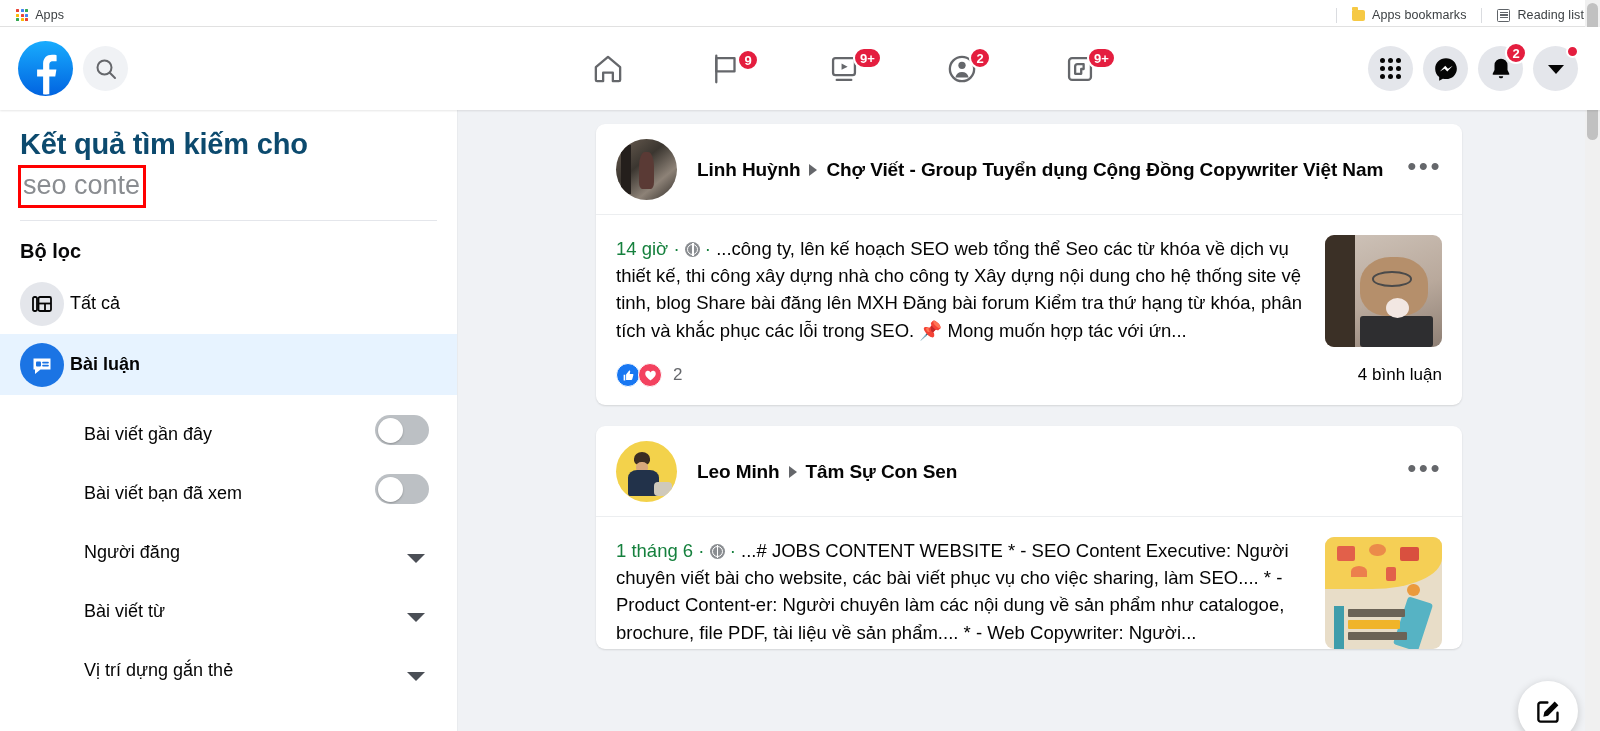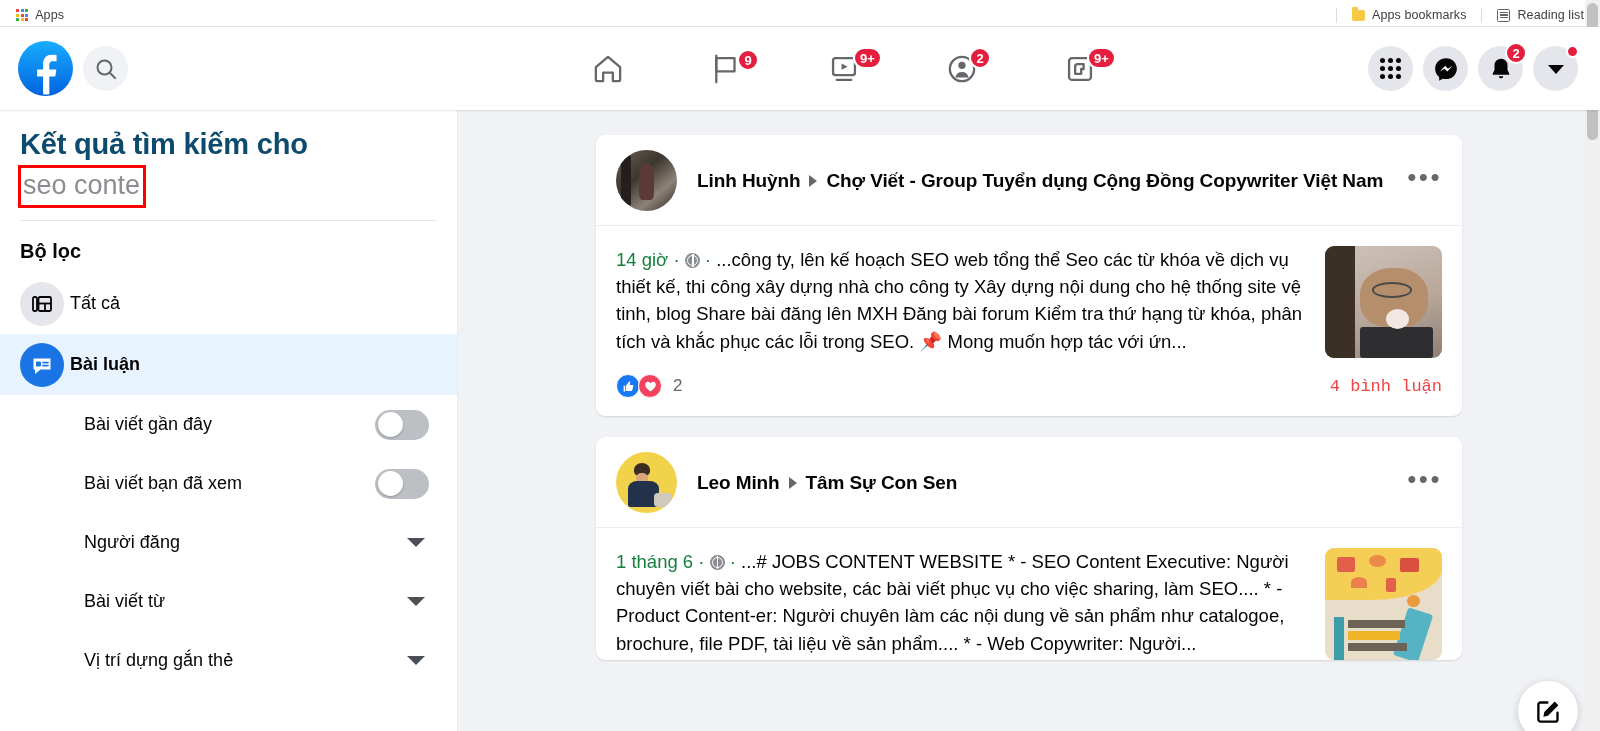--- a/index.html
+++ b/index.html
@@ -133,21 +133,21 @@
     padding: 9px 20px; height: 61px; cursor: pointer;
   }
   .side-item.active { background: #e7f3ff; border-radius: 0; }
   .side-ic { width: 44px; height: 44px; border-radius: 50%; display:flex; align-items:center; justify-content:center; flex: 0 0 44px; }
   .side-ic.gray { background: #e4e6eb; }
   .side-ic.blue { background: #1b74e4; }
   .side-label { font-size: 18px; color: #050505; font-weight: 400; }
   .side-item.active .side-label { font-weight: 600; }
 
   .filter-row {
-    display: flex; align-items: center; justify-content: space-between;
+    display: flex; align-items: flex-end; justify-content: space-between;
     padding: 9px 28px 9px 84px; height: 59px; cursor: pointer; gap: 17px;
   }
   .filter-label { font-size: 18px; color: #050505; }
   .toggle {
     width: 54px; height: 30px; border-radius: 16px;
     background: #bcc0c4; position: relative; flex: 0 0 54px;
   }
   .toggle:after {
     content: ""; position: absolute; top: 2.5px; left: 3px;
     width: 25px; height: 25px; border-radius: 50%;
@@ -158,21 +158,21 @@
     border-left: 9px solid transparent;
     border-right: 9px solid transparent;
     border-top: 9px solid #4b4f56;
     margin-right: 4px;
   }
 
   
   .feed {
     flex: 1; height: 100%;
     display: flex; flex-direction: column; align-items: center;
-    padding-top: 25px; overflow: hidden; position: relative;
+    padding-top: 14px; overflow: hidden; position: relative;
   }
   .post-card {
     width: 866px; background: #fff;
     border-radius: 9px;
     box-shadow: 0 1px 2px rgba(0,0,0,.12);
     margin-bottom: 21px;
     overflow: hidden;
   }
   .post-head { display: flex; align-items: center; padding: 15px 20px 14px 20px; position: relative; }
   .avatar { width: 61px; height: 61px; border-radius: 50%; overflow: hidden; flex: 0 0 61px; position: relative; }
@@ -203,21 +203,21 @@
 
   .post-foot {
     display: flex; align-items: center; justify-content: space-between;
     padding: 16px 20px 18px 20px;
   }
   .reactions { display: flex; align-items: center; gap: 7px; }
   .rx { width: 24px; height: 24px; border-radius: 50%; display:flex; align-items:center; justify-content:center; border: 1.5px solid #fff; }
   .rx.like { background: #1877f2; }
   .rx.love { background: #f3425f; margin-left: -9px; }
   .rx-count { font-size: 17px; color: #65676b; margin-left: 4px; }
-  .comments { font-size: 17px; color: #ef4444; font-family: Liberation Mono, monospace; }
+  .comments { font-size: 17px; color: #000000; }
 
   
   .fab {
     position: absolute; right: 22px; bottom: -10px;
     width: 60px; height: 60px; border-radius: 50%;
     background: #fff; box-shadow: 0 2px 8px rgba(0,0,0,.18);
     display: flex; align-items: center; justify-content: center; cursor: pointer;
   }
 
   

